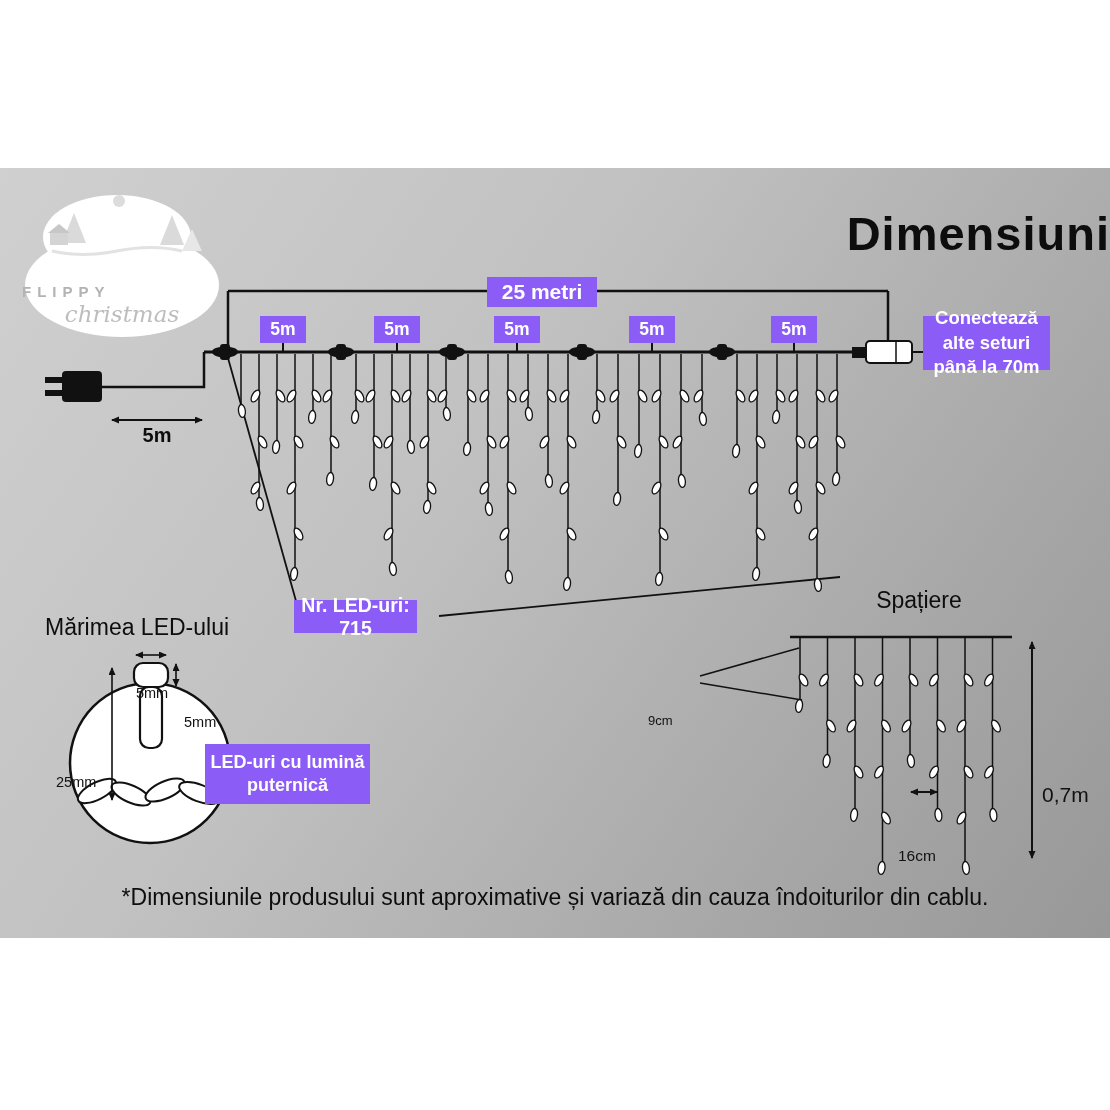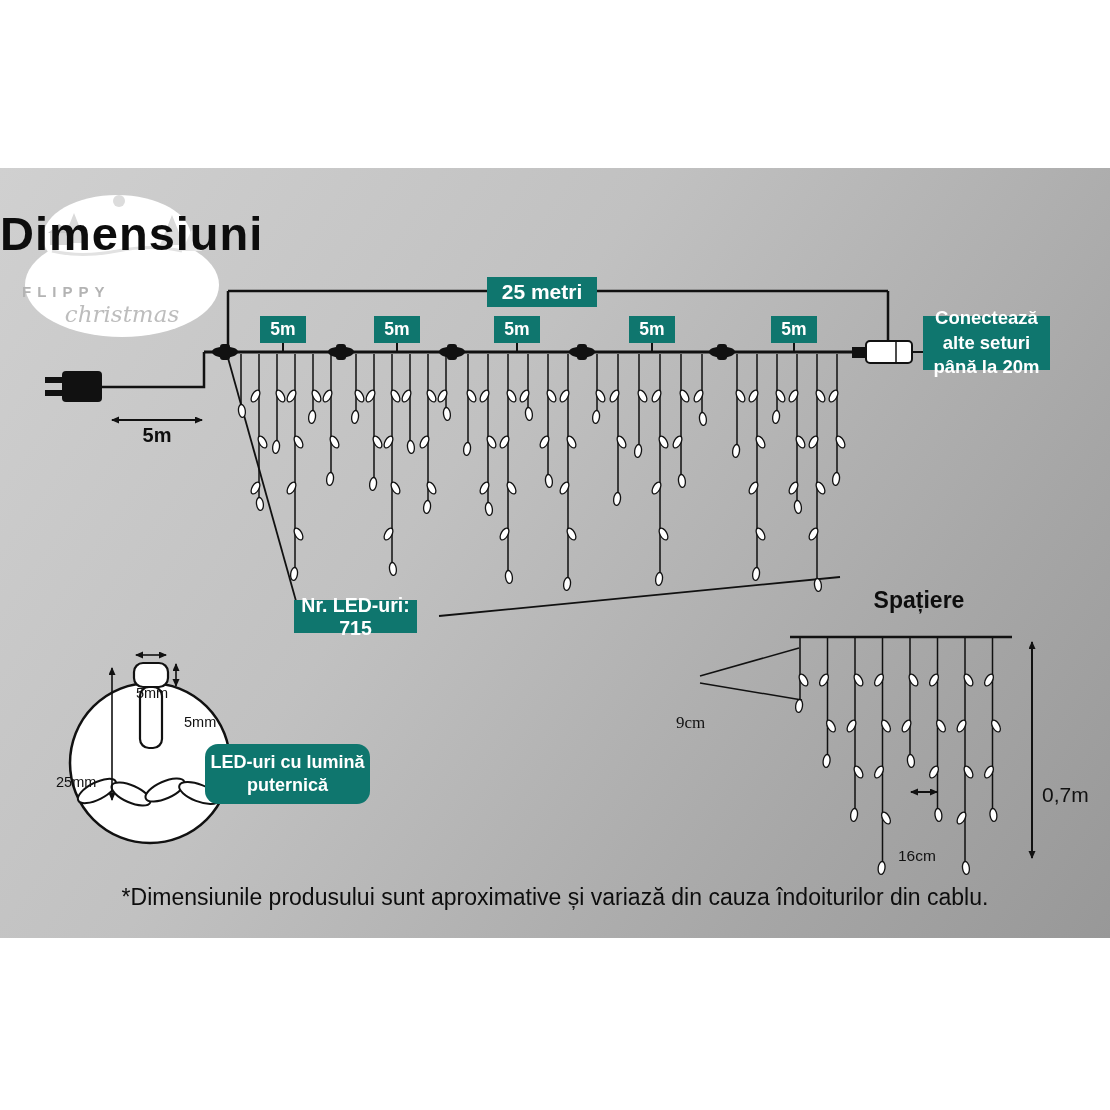--- a/index.html
+++ b/index.html
@@ -2,38 +2,38 @@
 <html><head>
 <meta charset="utf-8">
 <style>
   html,body{margin:0;padding:0;}
   body{width:1110px;height:1110px;background:#ffffff;font-family:"Liberation Sans",sans-serif;}
   .canvas{position:relative;width:1110px;height:1110px;background:#ffffff;overflow:hidden;}
   .abs{position:absolute;}
   .gray-bg{left:0;top:168px;width:1110px;height:770px;
     background:linear-gradient(125deg,#d0d0d0 0%,#c1c1c1 40%,#a6a6a6 78%,#989898 100%);}
   .diagram-svg{left:0;top:0;}
-  .page-title{left:0;top:206px;width:1110px;text-align:left;font-size:47px;font-weight:700;color:#0d0d0d;letter-spacing:1px;}
-  .blackbox{background:#0f766e;color:#ffffff;display:flex;flex-direction:column;align-items:center;justify-content:center;
+  .page-title{left:0;top:206px;width:1110px;text-align:right;font-size:47px;font-weight:700;color:#0d0d0d;letter-spacing:1px;}
+  .blackbox{background:#8b5cf6;color:#ffffff;display:flex;flex-direction:column;align-items:center;justify-content:center;
     text-align:center;font-weight:700;}
   .box-total{left:487px;top:277px;width:110px;height:30px;font-size:21px;}
   .box-seg{top:316px;width:46px;height:27px;font-size:17.5px;}
   .seg-0{left:260px;} .seg-1{left:374px;} .seg-2{left:494px;} .seg-3{left:629px;} .seg-4{left:771px;}
   .box-connector{left:923px;top:316px;width:127px;height:54px;font-size:18.5px;line-height:1.32;}
   .box-ledcount{left:294px;top:600px;width:123px;height:33px;font-size:19.5px;}
-  .box-callout{left:205px;top:744px;width:165px;height:60px;font-size:18px;line-height:1.3;border-radius:13px;}
+  .box-callout{left:205px;top:744px;width:165px;height:60px;font-size:18px;line-height:1.3;}
   .lead-label{left:135px;top:424px;width:44px;text-align:center;font-size:20px;font-weight:700;color:#0d0d0d;}
-  .heading{font-size:23px;font-weight:700;color:#0d0d0d;}
+  .heading{font-size:23px;font-weight:400;color:#0d0d0d;}
   .h-ledsize{left:45px;top:614px;}
   .h-spacing{left:869px;top:587px;width:100px;text-align:center;}
   .dim{font-size:14.5px;color:#111;margin-top:48px;}
   .dim-5mm-top{left:124px;top:637px;width:56px;text-align:center;}
   .dim-5mm-right{left:184px;top:666px;}
   .dim-25mm{left:56px;top:726px;}
-  .dim-9cm{left:676px;top:665px;font-size:17px;font-family:Liberation Serif, serif;}
+  .dim-9cm{left:648px;top:665px;font-size:13px;}
   .dim-16cm{left:898px;top:799px;width:52px;font-size:15.5px;}
   .dim-07m{left:1042px;top:735px;font-size:21px;}
   .footnote{left:0;top:884px;width:1110px;text-align:center;font-size:23px;color:#0d0d0d;}
   .logo{left:22px;top:185px;width:200px;height:160px;}
   .logo svg{position:absolute;left:0;top:0;}
   .brand-top{position:absolute;left:0;top:98px;width:200px;font-size:15px;font-weight:700;
     letter-spacing:6px;color:#b3b3b3;}
   .brand-bottom{position:absolute;left:0;top:116px;width:200px;text-align:center;font-size:23px;font-style:italic;
     font-family:"DejaVu Serif",serif;color:#bdbdbd;}
 </style>
@@ -312,27 +312,28 @@
 
   <div class="abs blackbox box-seg seg-0">5m</div>
   <div class="abs blackbox box-seg seg-1">5m</div>
   <div class="abs blackbox box-seg seg-2">5m</div>
   <div class="abs blackbox box-seg seg-3">5m</div>
   <div class="abs blackbox box-seg seg-4">5m</div>
 
   <div class="abs blackbox box-connector">
     <div>Conectează</div>
     <div>alte seturi</div>
-    <div>până la 20m</div>
+    <div>până la 70m</div>
   </div>
 
   <div class="abs lead-label">5m</div>
 
   <div class="abs blackbox box-ledcount">Nr. LED-uri: 715</div>
 
+  <div class="abs heading h-ledsize">Mărimea LED-ului</div>
   <div class="abs dim dim-5mm-top">5mm</div>
   <div class="abs dim dim-5mm-right">5mm</div>
   <div class="abs dim dim-25mm">25mm</div>
 
   <div class="abs blackbox box-callout">
     <div>LED-uri cu lumină</div>
     <div>puternică</div>
   </div>
 
   <div class="abs heading h-spacing">Spațiere</div>

